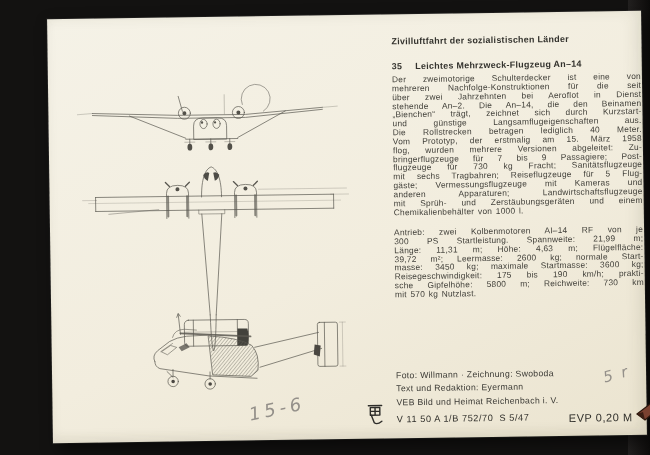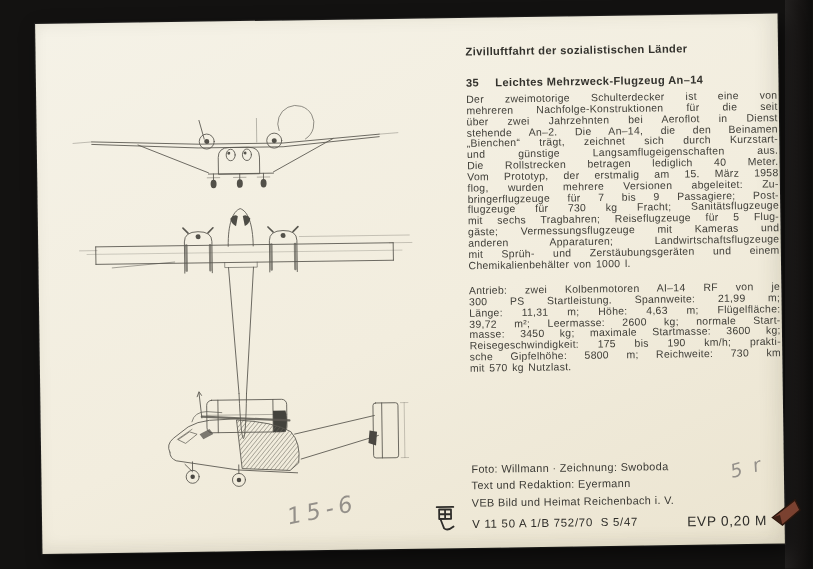--- a/index.html
+++ b/index.html
@@ -56,21 +56,21 @@
     font-family:"DejaVu Sans", sans-serif;font-style:italic;
   }
   .hw-left{left:196px;top:382px;font-size:18px;letter-spacing:4px;transform:rotate(-11deg);}
   .hw-right{left:551px;top:354px;font-size:15px;letter-spacing:2px;transform:rotate(-14deg);}
   .drawing{position:absolute;left:24px;top:63px;width:300px;height:330px;}
   .pointer-blob{position:absolute;left:616px;top:396px;width:26px;height:28px;z-index:5;}
 </style>
 </head>
 <body>
 
-<div style="position:absolute;inset:0;">
+<div style="position:absolute;inset:0;margin-left:19px;">
   <div class="scan-strip-right"></div>
 
   <div class="card">
 
     <svg class="drawing" viewBox="55 80 300 330" fill="none" stroke="#4d4b44" stroke-width="0.7" stroke-linecap="round" stroke-linejoin="round" opacity="0.92">
       <defs>
         <pattern id="hatch" width="2.6" height="2.6" patternUnits="userSpaceOnUse" patternTransform="rotate(40)">
           <path d="M0,0 V2.6" stroke="#5a584f" stroke-width="0.7"></path>
         </pattern>
       </defs>

